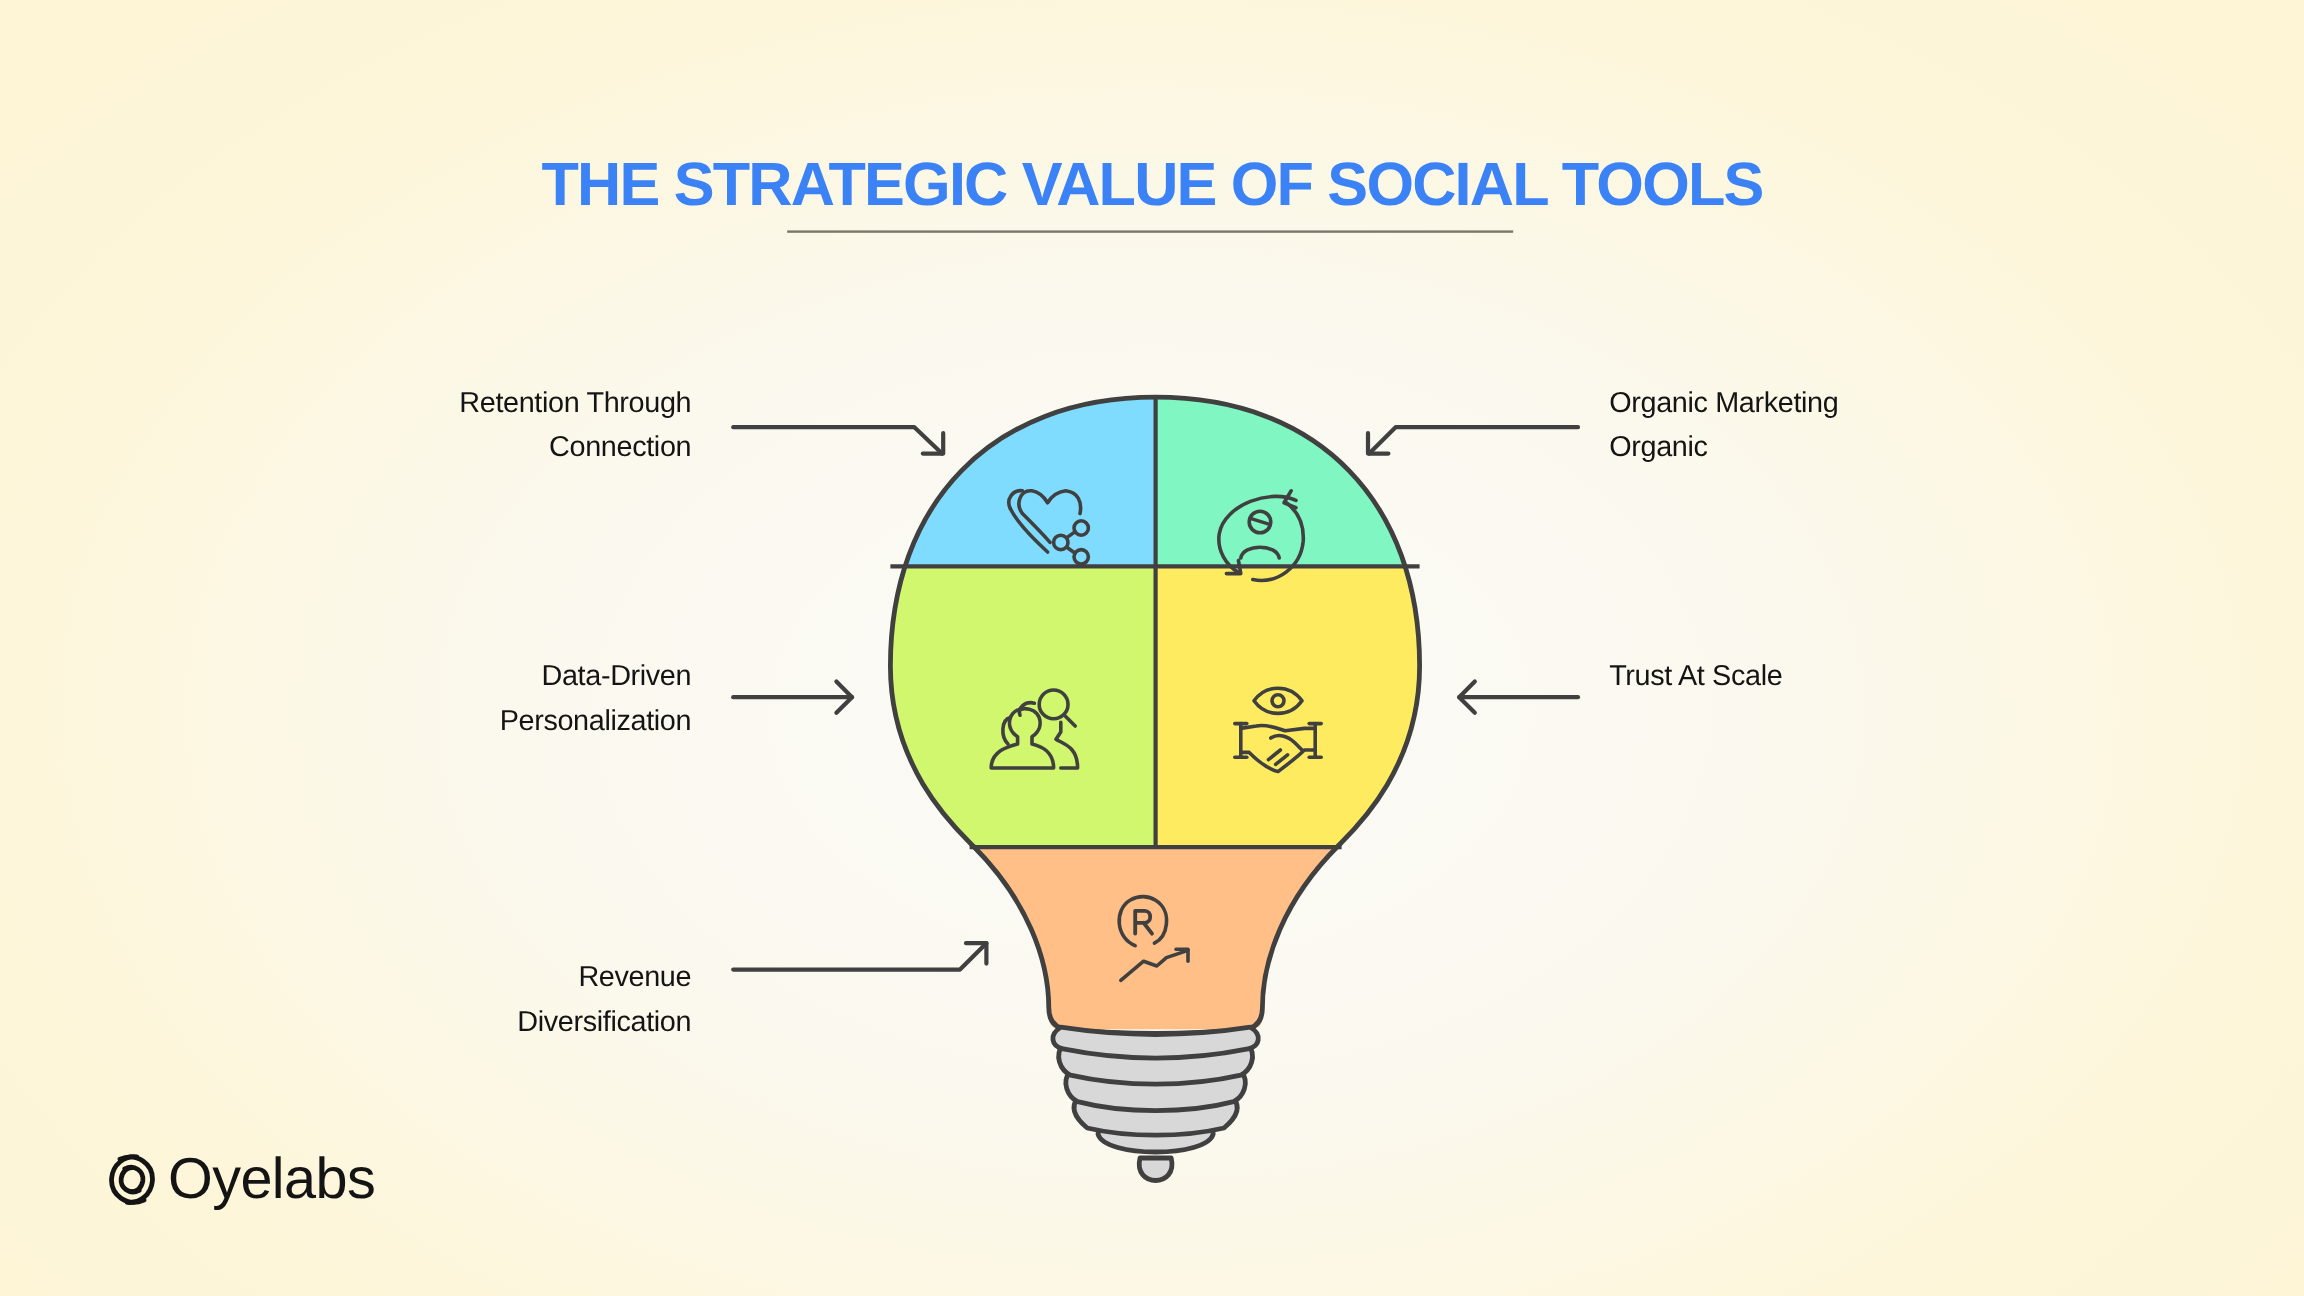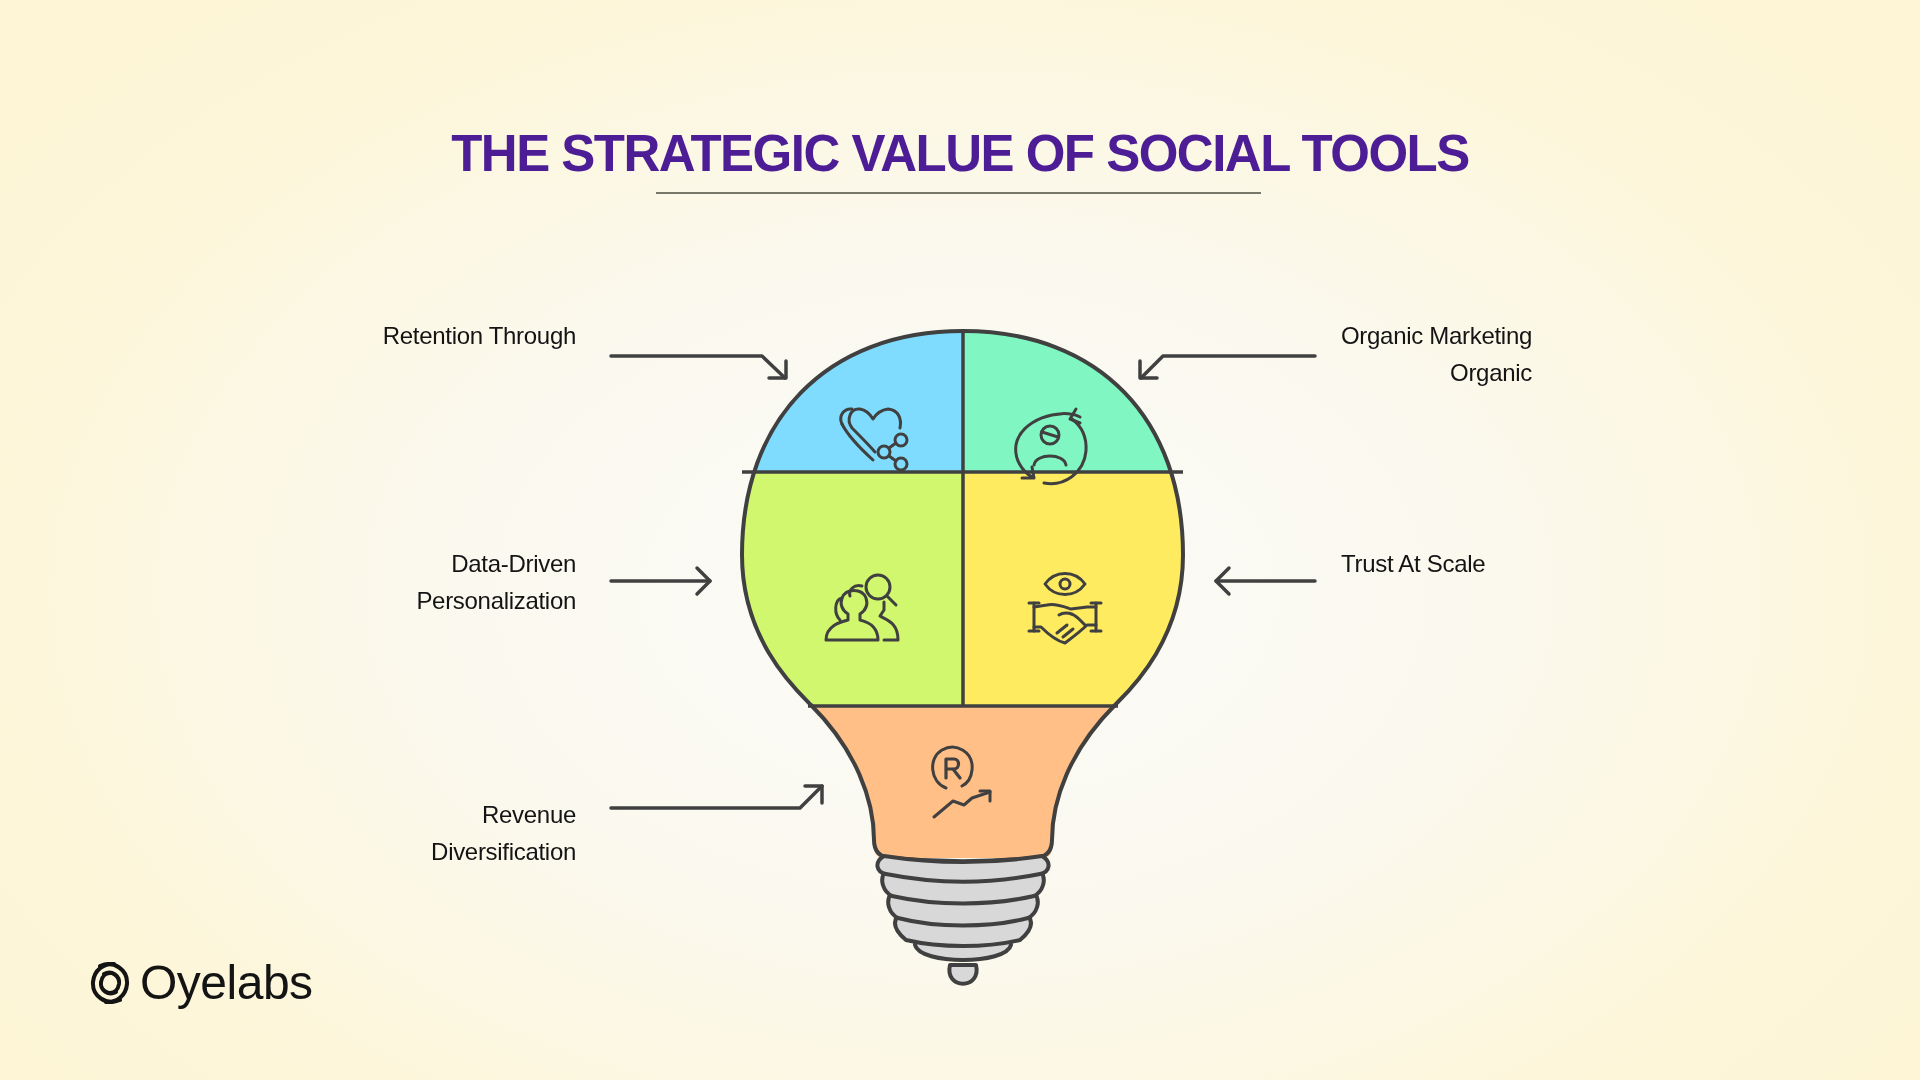--- a/index.html
+++ b/index.html
@@ -5,42 +5,43 @@
   html, body { margin: 0; padding: 0; }
   body {
     width: 1920px; height: 1080px; position: relative; overflow: hidden;
     background: radial-gradient(ellipse 62% 72% at 50% 55%, #fafaf8 0%, #fbf9ee 45%, #fdf6da 80%, #fdf5d6 100%);
     font-family: "Liberation Sans", "DejaVu Sans", sans-serif;
     color: #111;
   }
   .title {
     position: absolute; left: 0; width: 1920px; top: 124px;
     text-align: center; font-size: 51px; font-weight: 700; letter-spacing: -1.5px;
-    color: #4c1d95; line-height: 60px;
+    color: #3b82f6; line-height: 60px;
   }
   .title-underline {
     position: absolute; left: 656px; top: 192px; width: 605px; height: 2px; background: #77776a;
   }
   .label {
     position: absolute; font-size: 24px; line-height: 37px; color: #141414; letter-spacing: -0.3px;
   }
   .label.left { text-align: right; }
-  .label.right { text-align: right; }
+  .label.right { text-align: left; }
   svg.diagram { position: absolute; left: 0; top: 0; }
   .logo { position: absolute; left: 90px; top: 955px; display: flex; align-items: center; gap: 10px; }
   .logo-text { font-size: 48px; letter-spacing: -0.5px; color: #141414; }
 </style>
 </head>
 <body>
 
 <div class="title">THE STRATEGIC VALUE OF SOCIAL TOOLS</div>
 <div class="title-underline"></div>
 
 <div class="label left" style="right:1344px; top:317px;">
   <div>Retention Through</div>
+  <div>Connection</div>
 </div>
 <div class="label right" style="left:1341px; top:317px;">
   <div>Organic Marketing</div>
   <div>Organic</div>
 </div>
 <div class="label left" style="right:1344px; top:545px;">
   <div>Data-Driven</div>
   <div>Personalization</div>
 </div>
 <div class="label right" style="left:1341px; top:545px;">

